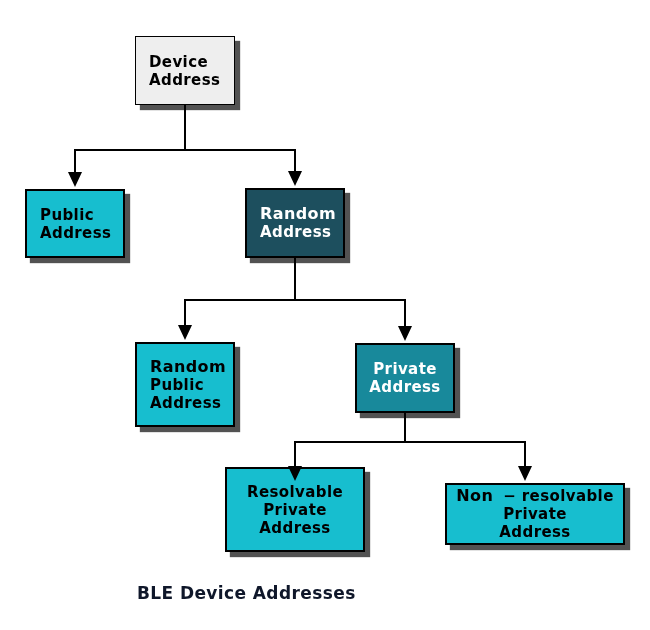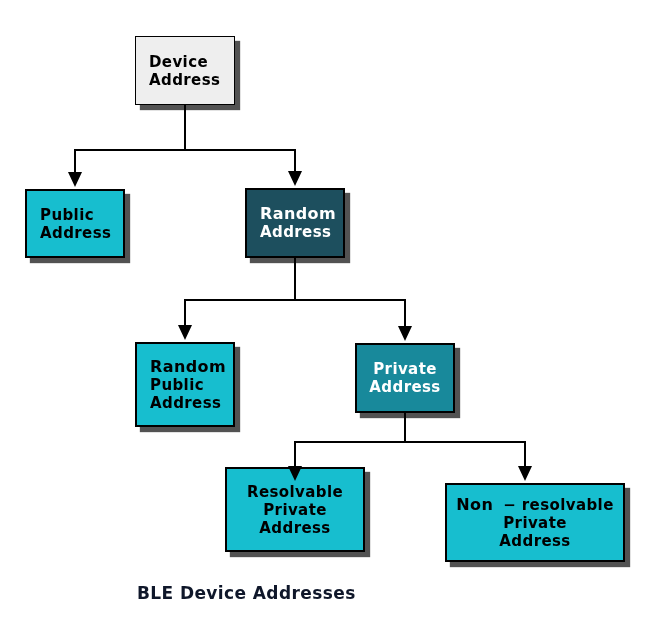--- a/index.html
+++ b/index.html
@@ -65,21 +65,21 @@
     <span class="ln">Private</span>
     <span class="ln">Address</span>
   </div>
 
   <div class="node fill-cyan ca" style="left:225px;top:467px;width:140px;height:85px;">
     <span class="ln">Resolvable</span>
     <span class="ln">Private</span>
     <span class="ln">Address</span>
   </div>
 
-  <div class="node fill-cyan ca" style="left:445px;top:483px;width:180px;height:79px;">
+  <div class="node fill-cyan ca" style="left:445px;top:483px;width:180px;height:62px;">
     <span class="ln"><span class="sm">Non</span><span class="rest">− resolvable</span></span>
     <span class="ln">Private</span>
     <span class="ln">Address</span>
   </div>
 
   <div class="vline" style="left:184px;top:105px;height:45px;"></div>
   <div class="hline" style="left:74px;top:149px;width:222px;"></div>
   <div class="vline" style="left:74px;top:149px;height:24px;"></div>
   <div class="arrow-down" style="left:68px;top:172px;"></div>
   <div class="vline" style="left:294px;top:149px;height:24px;"></div>

